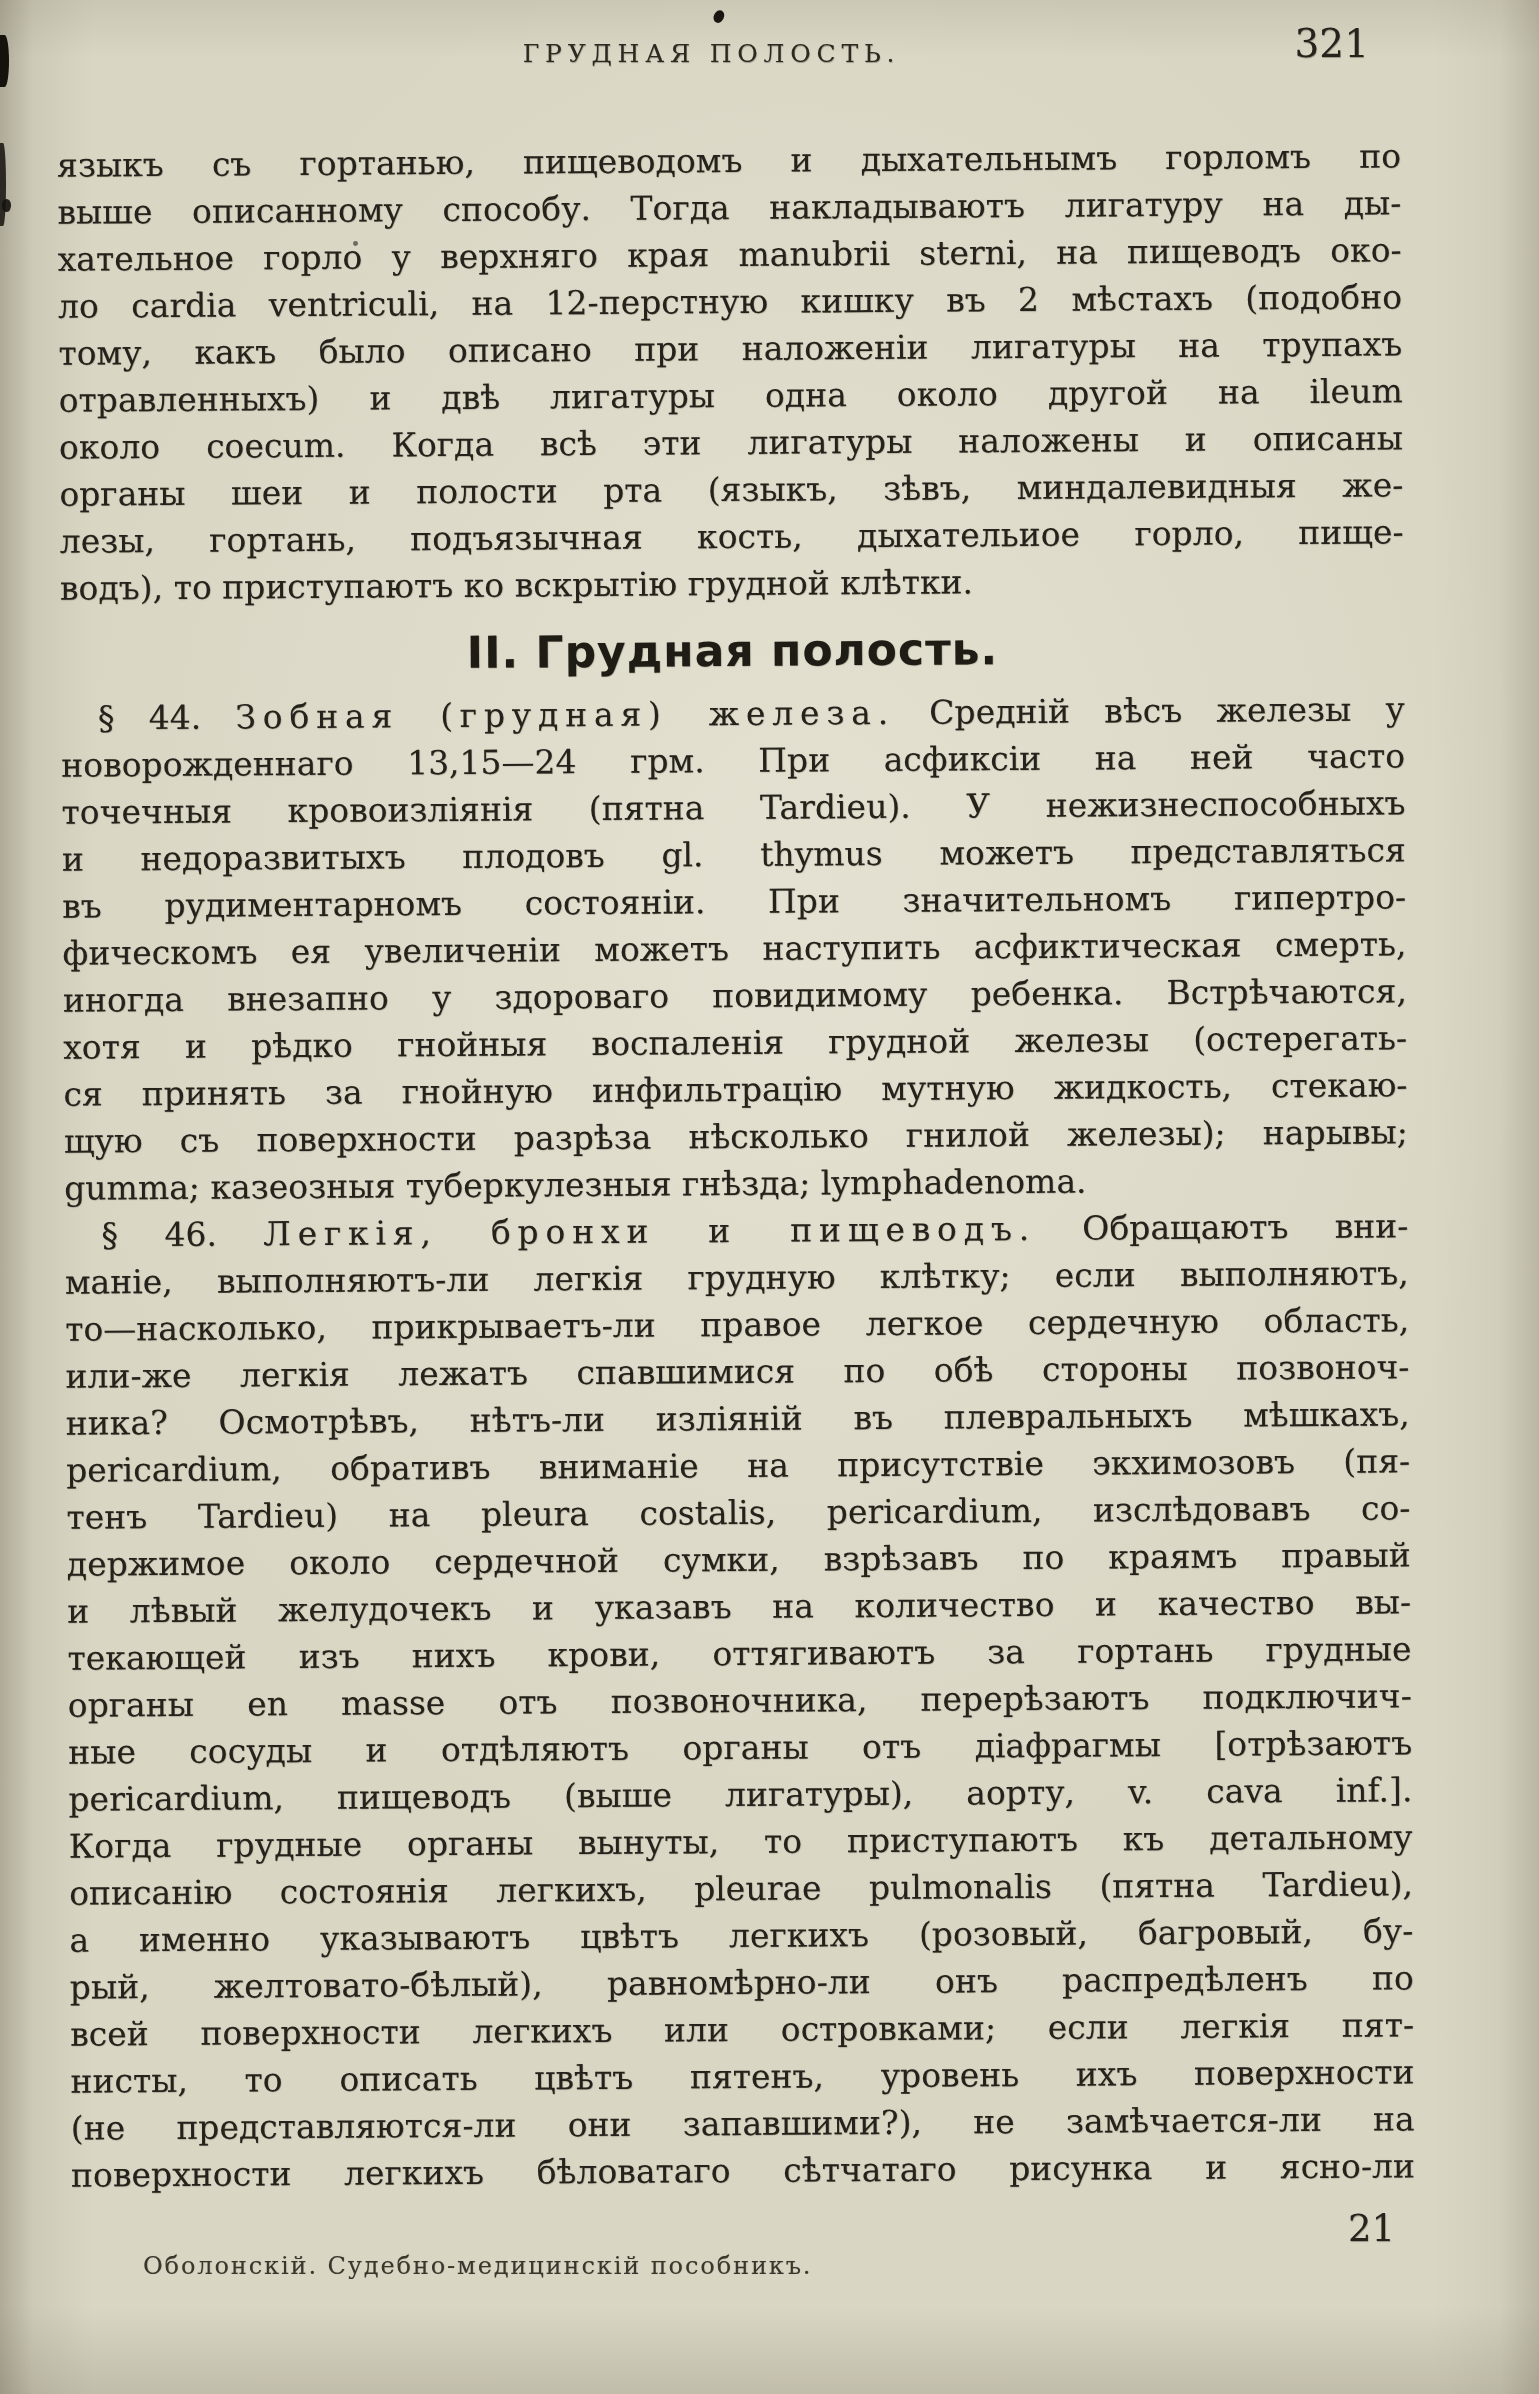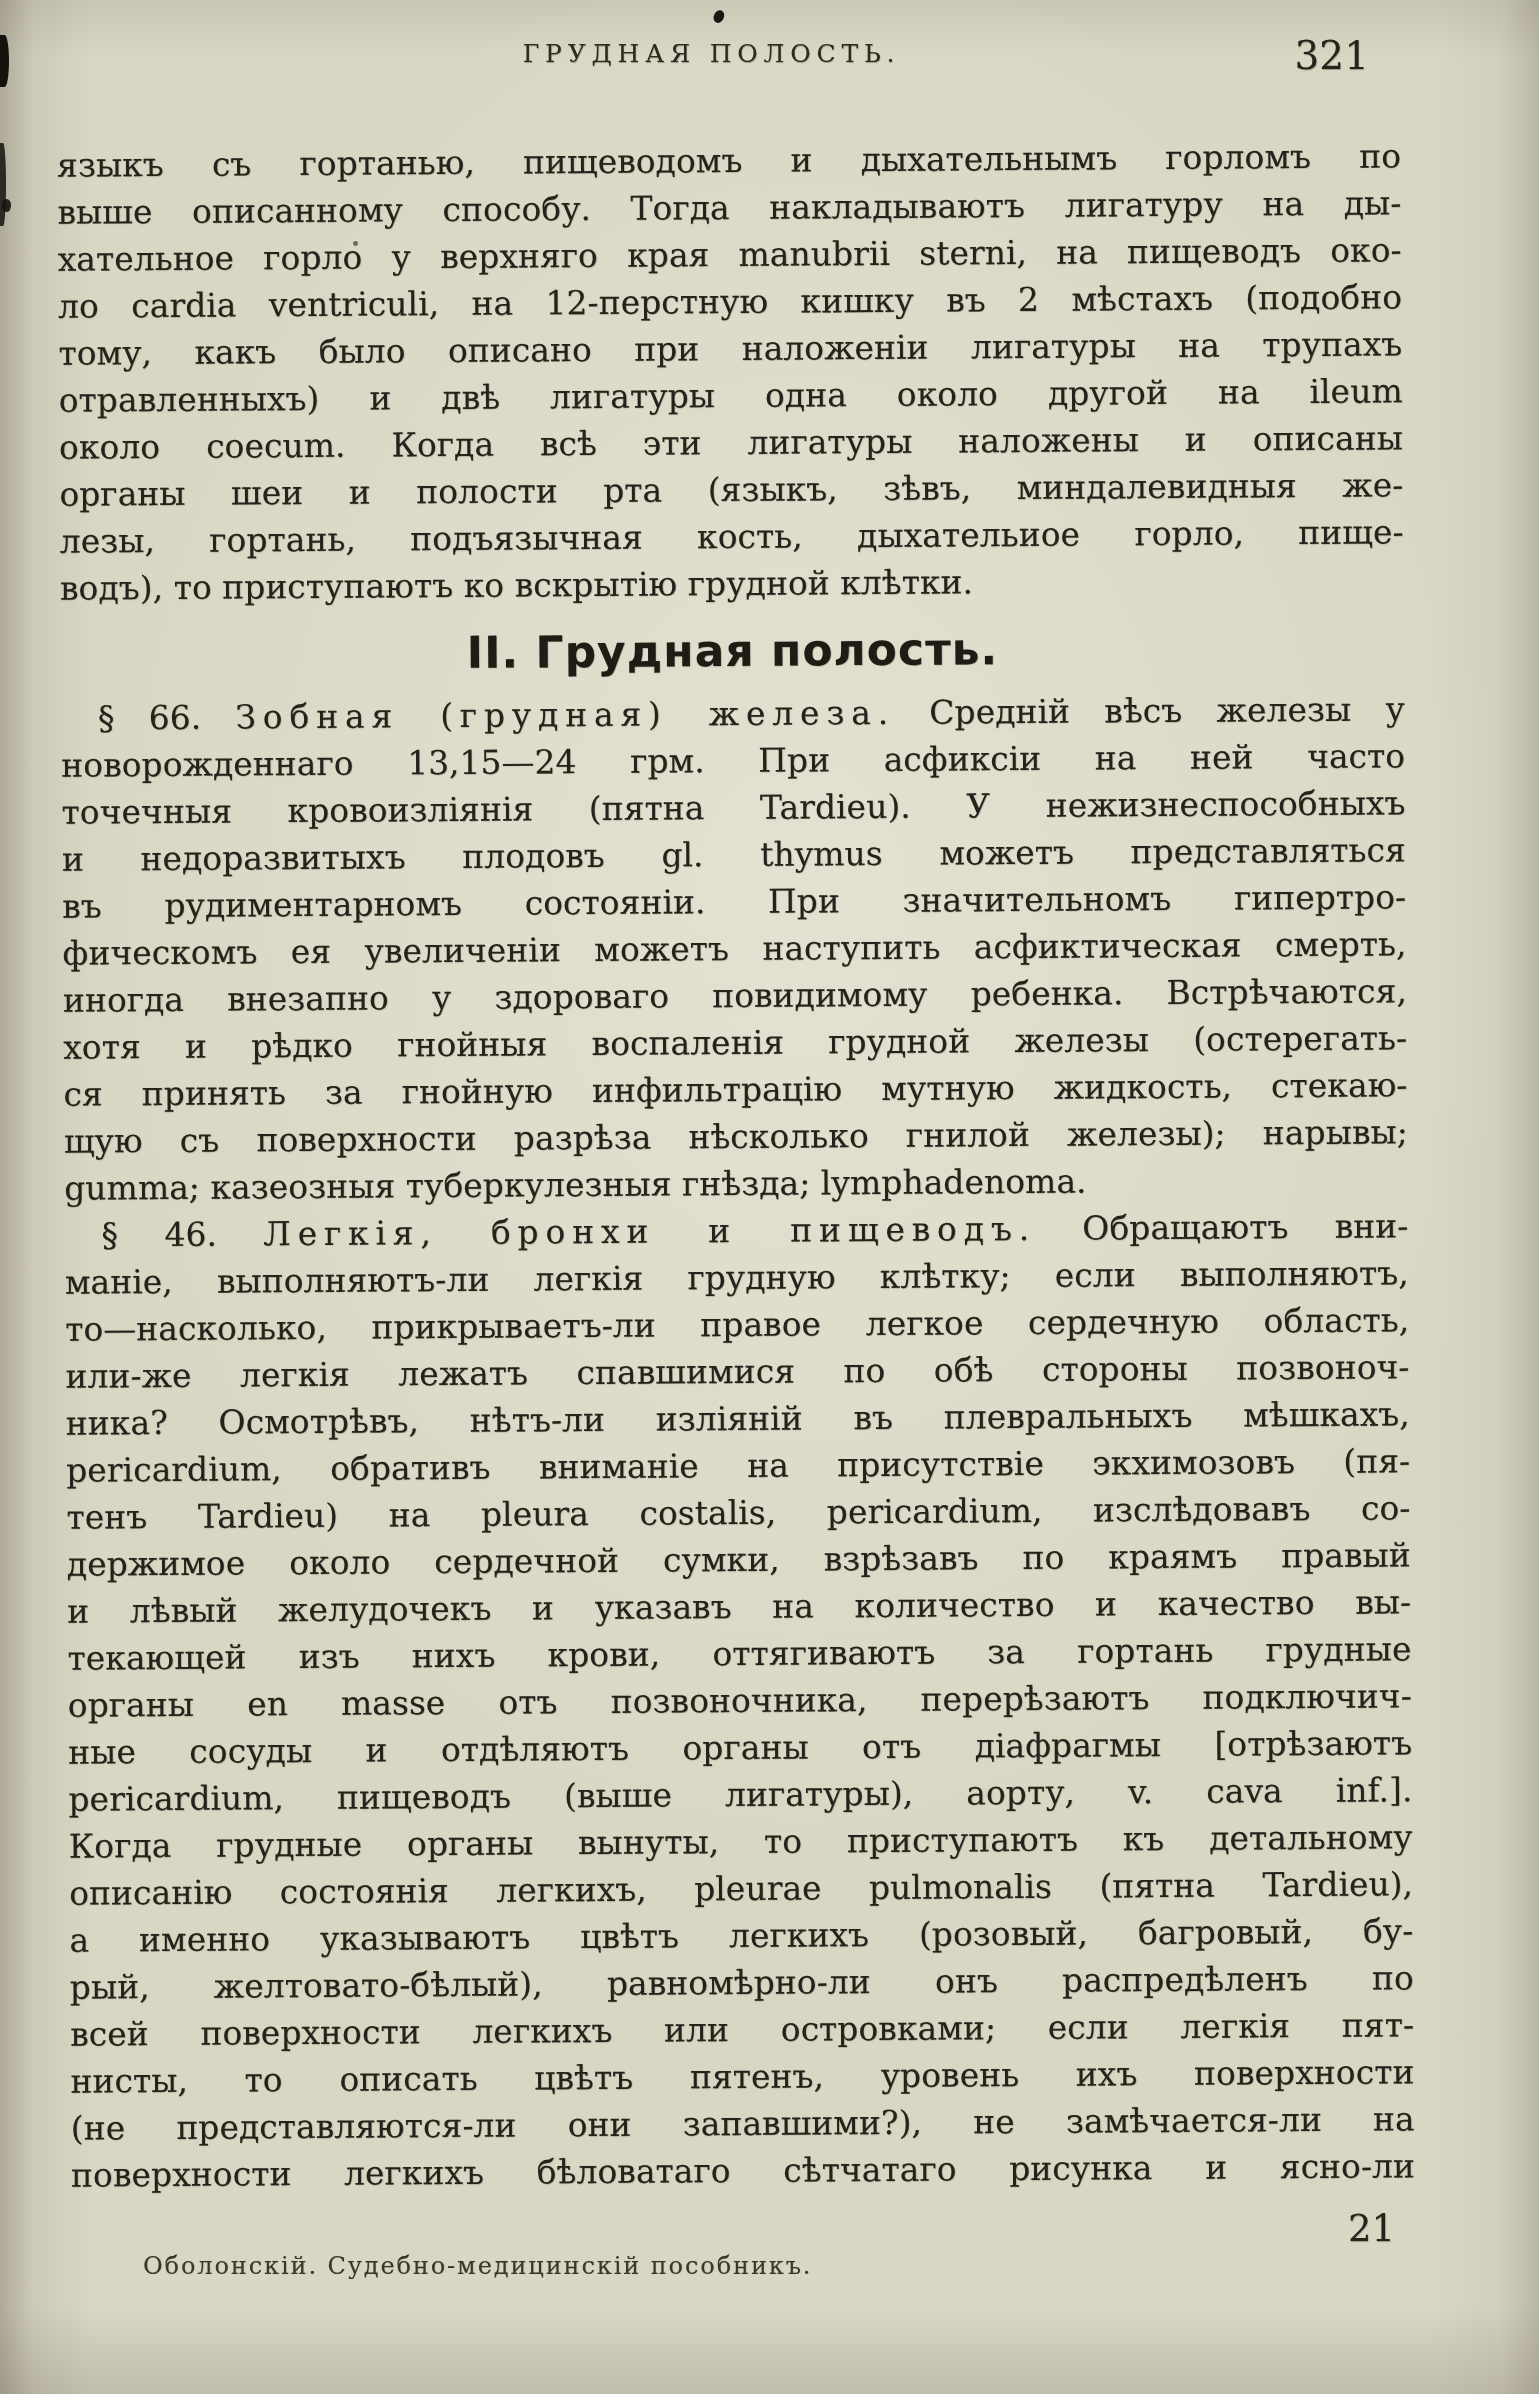--- a/index.html
+++ b/index.html
@@ -23,21 +23,20 @@
     position:absolute;top:39px;left:0;right:116px;
     text-align:center;
     font-size:25px;letter-spacing:5.8px;
     color:#2c2920;
     text-shadow:0.5px 0.5px 0.8px rgba(40,34,22,0.35);
   }
   .page-number{
     position:absolute;top:21px;right:170px;
     font-size:39px;color:#26231c;
     text-shadow:0.5px 0.5px 0.8px rgba(40,34,22,0.35);
-    margin-top:12px;
   }
   
   .body-block{
     position:absolute;left:64px;top:137px;width:1344px;
     transform:rotate(-0.4deg);
     text-shadow:0.5px 0.5px 0.9px rgba(40,34,22,0.38);
   }
   .line{
     font-size:33px;line-height:47px;height:47px;
     text-align:justify;text-align-last:justify;
@@ -104,21 +103,21 @@
         <div class="line">отравленныхъ) и двѣ лигатуры одна около другой на ileum</div>
         <div class="line">около coecum. Когда всѣ эти лигатуры наложены и описаны</div>
         <div class="line">органы шеи и полости рта (языкъ, зѣвъ, миндалевидныя же-</div>
         <div class="line">лезы, гортань, подъязычная кость, дыхательиое горло, пище-</div>
         <div class="line">водъ), то приступаютъ ко вскрытію грудной клѣтки.</div>
       </div>
 
     <h2 class="heading">II. Грудная полость.</h2>
 
     <div class="para indent">
-        <div class="line"><span>§ 66. </span><span class="spaced">Зобная (грудная) железа.</span><span> Средній вѣсъ железы у</span></div>
+        <div class="line"><span>§ 44. </span><span class="spaced">Зобная (грудная) железа.</span><span> Средній вѣсъ железы у</span></div>
         <div class="line">новорожденнаго 13,15—24 грм. При асфиксіи на ней часто</div>
         <div class="line">точечныя кровоизліянія (пятна Tardieu). У нежизнеспособныхъ</div>
         <div class="line">и недоразвитыхъ плодовъ gl. thymus можетъ представляться</div>
         <div class="line">въ рудиментарномъ состояніи. При значительномъ гипертро-</div>
         <div class="line">фическомъ ея увеличеніи можетъ наступить асфиктическая смерть,</div>
         <div class="line">иногда внезапно у здороваго повидимому ребенка. Встрѣчаются,</div>
         <div class="line">хотя и рѣдко гнойныя воспаленія грудной железы (остерегать-</div>
         <div class="line">ся принять за гнойную инфильтрацію мутную жидкость, стекаю-</div>
         <div class="line">щую съ поверхности разрѣза нѣсколько гнилой железы); нарывы;</div>
         <div class="line">gumma; казеозныя туберкулезныя гнѣзда; lymphadenoma.</div>

